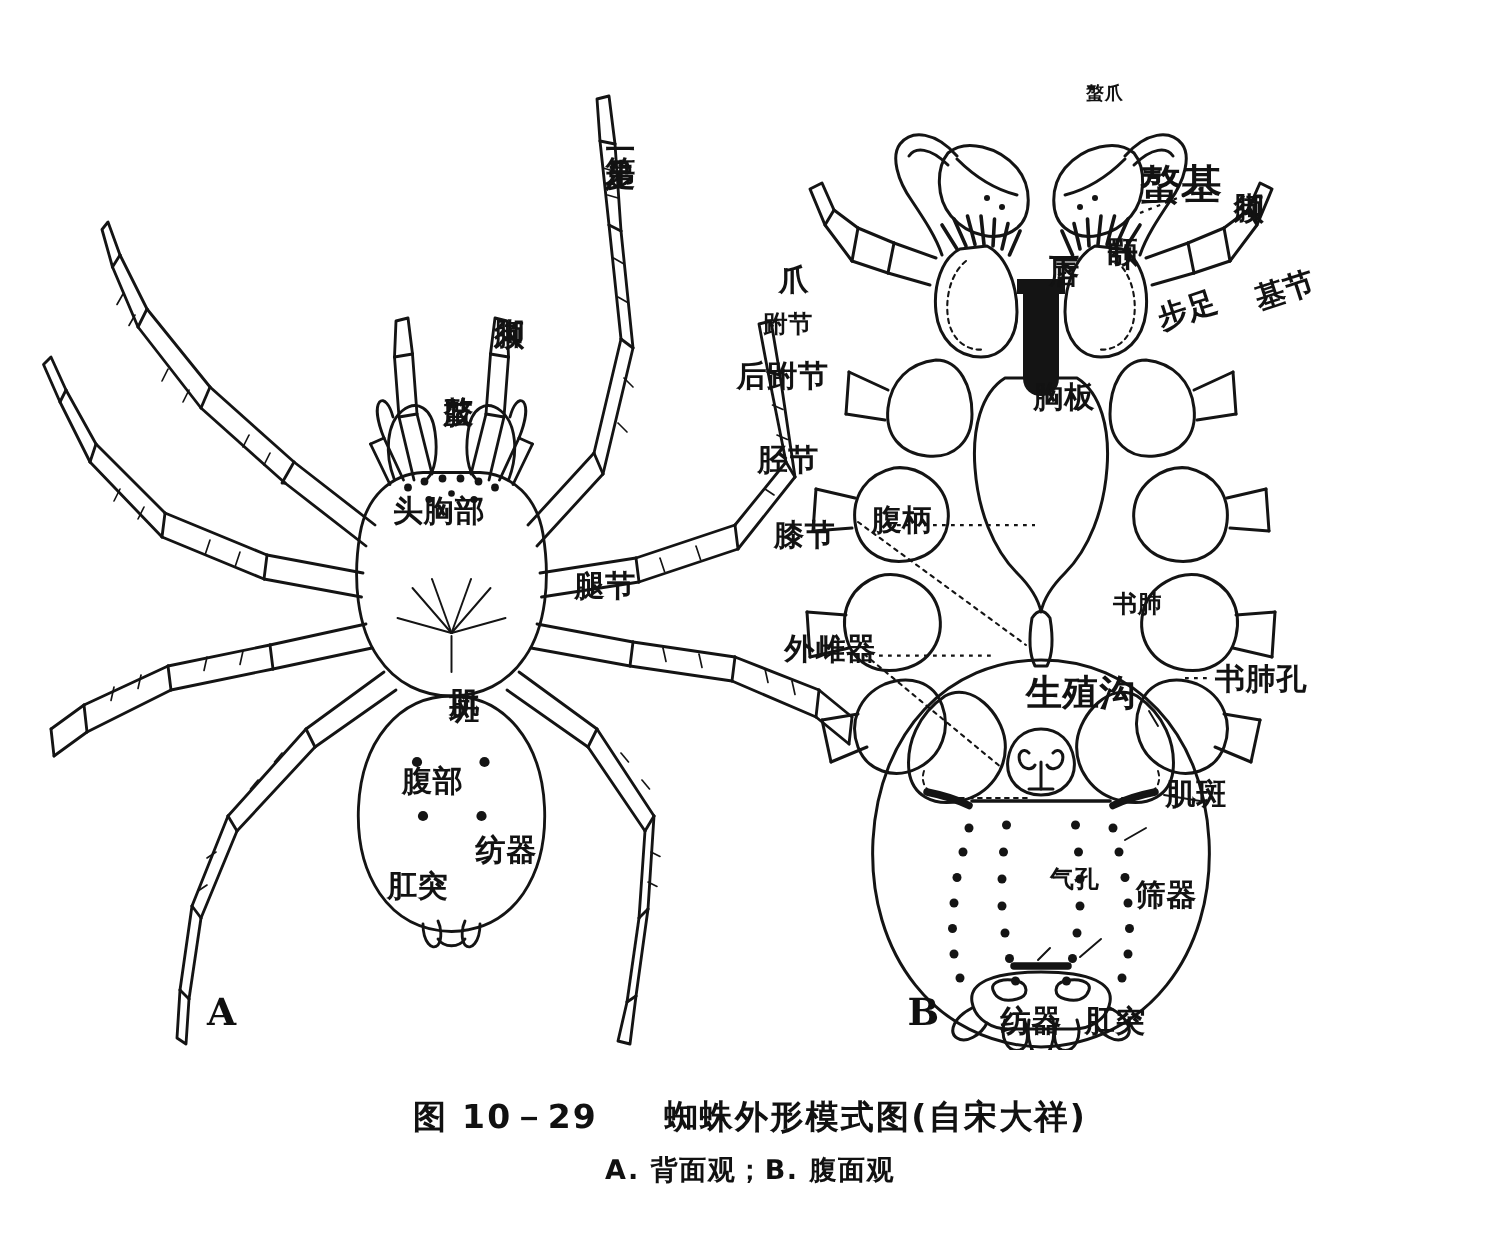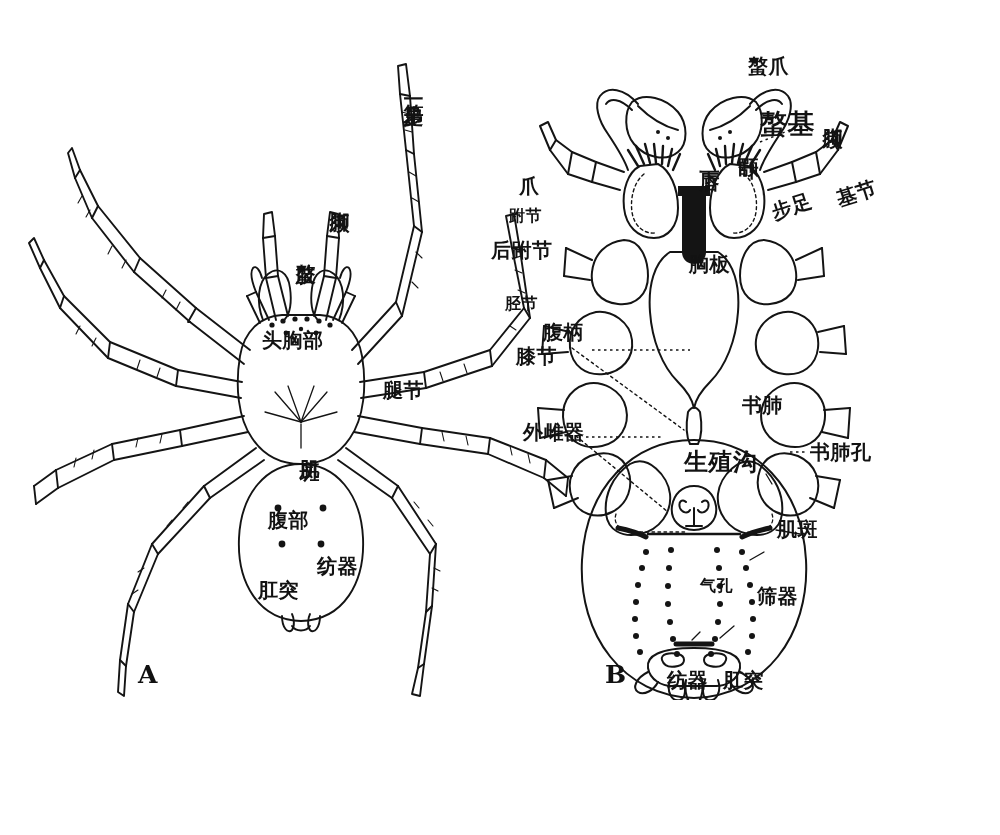--- a/index.html
+++ b/index.html
@@ -306,21 +306,21 @@
       </g>
     </g>
   </svg>
 
   <div class="lbl vlbl" style="left:404px;top:88px;font-size:20px;">第一步足</div>
   <div class="lbl vlbl" style="left:330px;top:196px;font-size:20px;">脚须</div>
   <div class="lbl vlbl" style="left:296px;top:248px;font-size:20px;">螯肢</div>
   <div class="lbl" style="left:519px;top:176px;font-size:20px;">爪</div>
   <div class="lbl" style="left:509px;top:208px;font-size:16px;">跗节</div>
   <div class="lbl" style="left:491px;top:240px;font-size:20px;">后跗节</div>
-  <div class="lbl" style="left:505px;top:296px;font-size:16px;">胫节</div>
+  <div class="lbl" style="left:505px;top:296px;font-size:20px;">胫节</div>
   <div class="lbl" style="left:468px;top:346px;font-size:20px;margin-left:48px;">膝节</div>
   <div class="lbl" style="left:383px;top:380px;font-size:20px;">腿节</div>
   <div class="lbl" style="left:262px;top:330px;font-size:20px;width:52px;">头胸部</div>
   <div class="lbl vlbl" style="left:300px;top:444px;font-size:20px;">肌斑</div>
   <div class="lbl" style="left:268px;top:510px;font-size:20px;">腹部</div>
   <div class="lbl" style="left:317px;top:556px;font-size:20px;">纺器</div>
   <div class="lbl" style="left:258px;top:580px;font-size:20px;">肛突</div>
 
   <div class="panel-letter" style="left:138px;top:660px;">A</div>
 
@@ -542,35 +542,43 @@
 
   <svg width="1000" height="835" viewBox="0 0 1000 835" style="position:absolute;left:0;top:0;pointer-events:none;">
     <g stroke="#141414" fill="none" stroke-width="1.5" stroke-dasharray="2.5 3.5">
       <path d="M592 350 L690 350"></path>
       <path d="M586 437 L662 437"></path>
       <path d="M760 142 L800 126"></path>
       <path d="M790 452 L806 452"></path>
     </g>
   </svg>
 
-  <div class="lbl" style="left:748px;top:56px;font-size:20px;text-align:right;">螯爪</div>
+  <div class="lbl" style="left:724px;top:56px;font-size:12px;text-align:right;">螯爪</div>
   <div class="lbl" style="left:760px;top:110px;font-size:27px;">螯基</div>
   <div class="lbl vlbl" style="left:823px;top:112px;font-size:20px;">脚须</div>
   <div class="lbl vlbl" style="left:700px;top:155px;font-size:20px;">下唇</div>
   <div class="lbl vlbl" style="left:739px;top:143px;font-size:20px;">颚叶</div>
   <div class="lbl" style="left:769px;top:203px;font-size:20px;transform:rotate(-18deg);transform-origin:left top;">步足</div>
   <div class="lbl" style="left:834px;top:190px;font-size:20px;transform:rotate(-18deg);transform-origin:left top;">基节</div>
   <div class="lbl" style="left:689px;top:254px;font-size:20px;text-align:center;">胸板</div>
-  <div class="lbl" style="left:543px;top:322px;font-size:20px;">腹柄</div>
-  <div class="lbl" style="left:742px;top:395px;font-size:20px;">书肺</div>
+  <div class="lbl" style="left:543px;top:336px;font-size:20px;padding-left:38px;">腹柄</div>
+  <div class="lbl" style="left:742px;top:395px;font-size:16px;">书肺</div>
   <div class="lbl" style="left:523px;top:422px;font-size:20px;">外雌器</div>
   <div class="lbl" style="left:684px;top:450px;font-size:24px;text-align:center;">生殖沟</div>
   <div class="lbl" style="left:810px;top:442px;font-size:20px;">书肺孔</div>
   <div class="lbl" style="left:777px;top:519px;font-size:20px;">肌斑</div>
   <div class="lbl" style="left:700px;top:578px;font-size:16px;">气孔</div>
   <div class="lbl" style="left:757px;top:586px;font-size:20px;">筛器</div>
   <div class="lbl" style="left:667px;top:670px;font-size:20px;">纺器</div>
   <div class="lbl" style="left:723px;top:670px;font-size:20px;">肛突</div>
 
   <div class="panel-letter" style="left:605px;top:660px;">B</div>
 
+  <div id="caption" style="top:730px;">
+    <div class="line1">
+      <span>图 10－29</span>
+      <span class="spacer"></span>
+      <span>蜘蛛外形模式图(自宋大祥)</span>
+    </div>
+    <div class="line2">A. 背面观；B. 腹面观</div>
+  </div>
 
 </div>
 
 </body></html>

